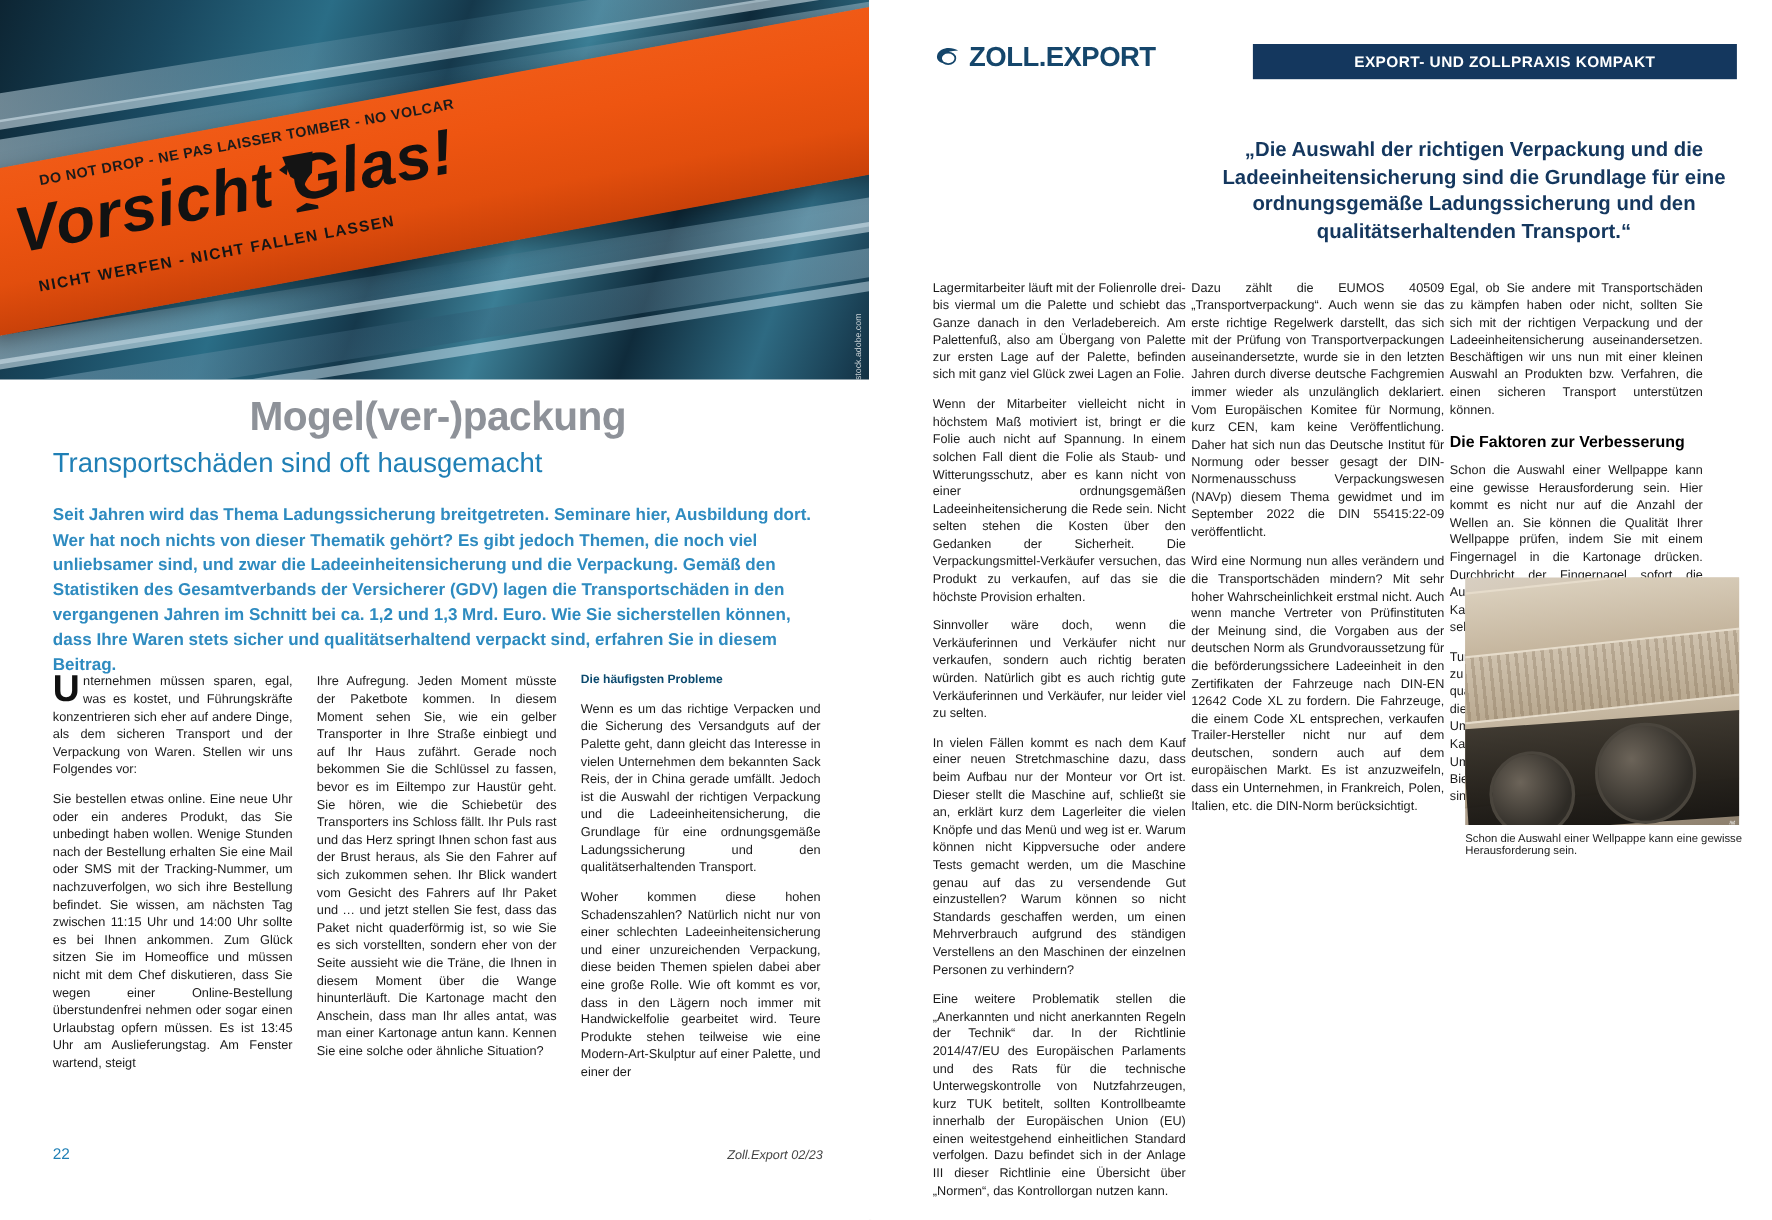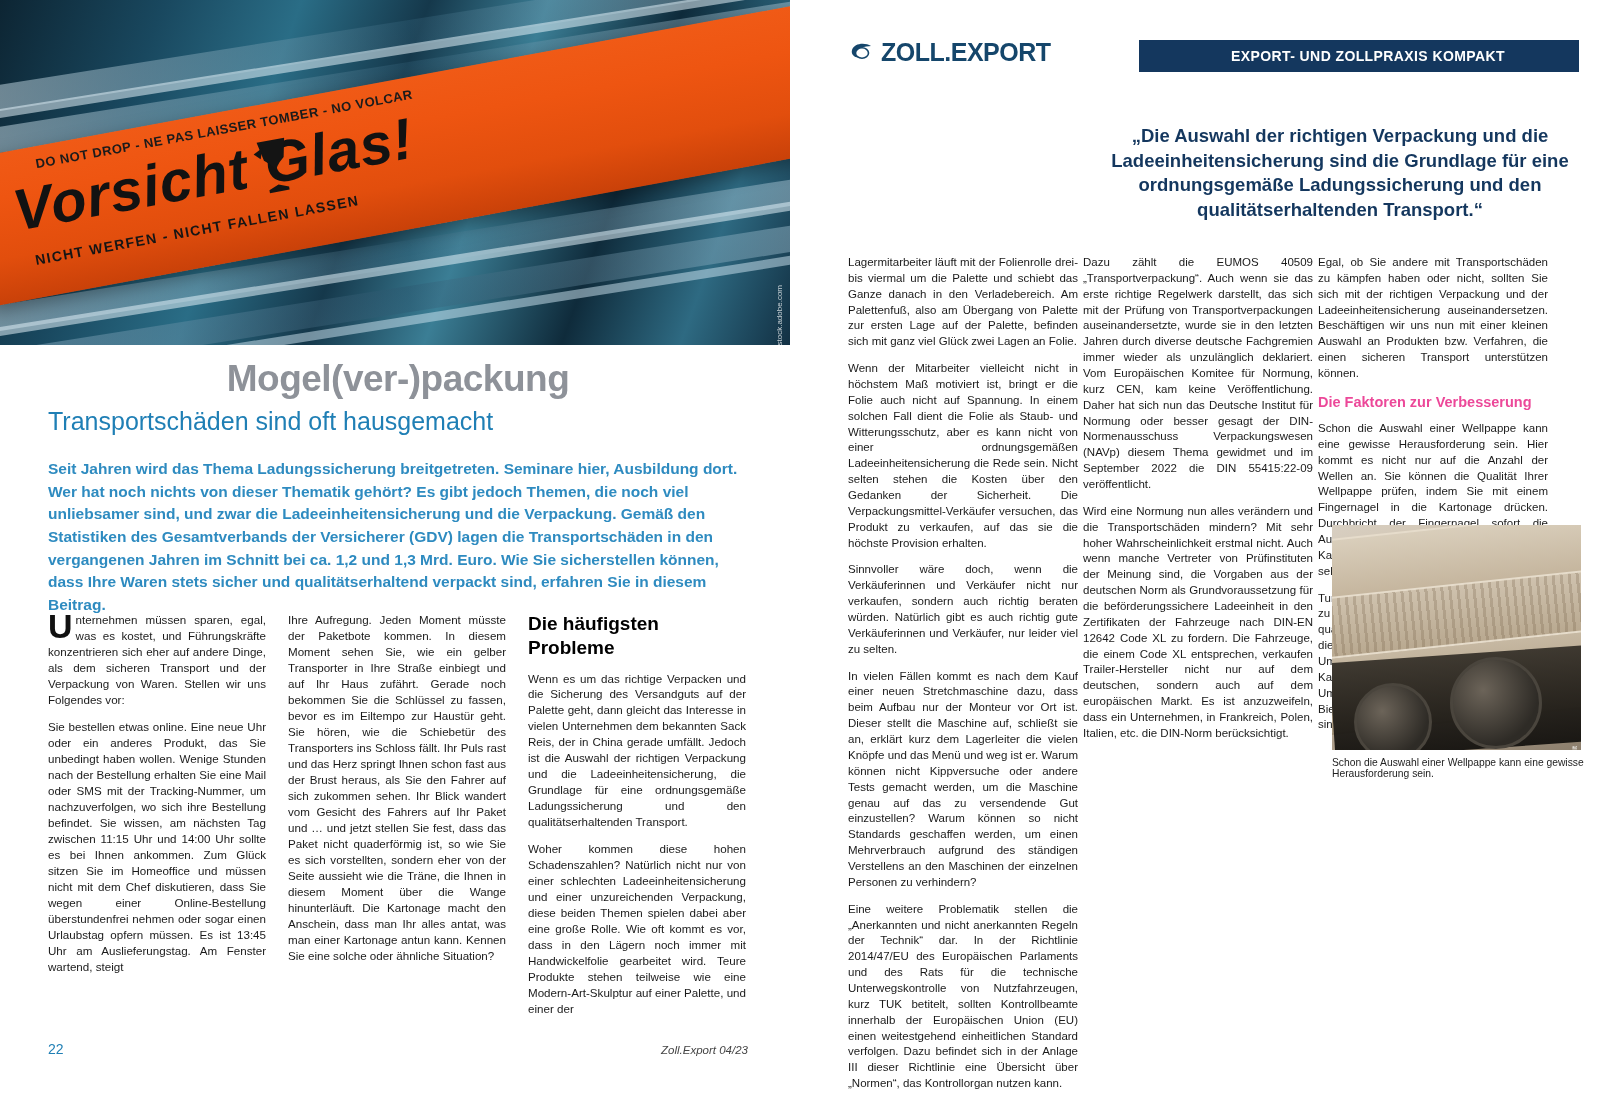--- a/index.html
+++ b/index.html
@@ -87,21 +87,21 @@
   .col { width: 218px; }
   .body-text {
     font-size: 11.6px; line-height: 1.38; color: #1a1a1a; text-align: justify;
     margin: 0 0 11px 0;
   }
   .dropcap::first-letter {
     float: left; font-size: 34px; line-height: 28px; font-weight: bold;
     padding-right: 3px; color: #111;
   }
   .sec-head {
-    font-size: 19px; font-weight: bold; color: #000000; margin: 0 0 11px 0;
+    font-size: 11px; font-weight: bold; color: #0c4a6e; margin: 0 0 11px 0;
     line-height: 1.25;
   }
   .footer-left {
     position: absolute; left: 48px; bottom: 52px; width: 700px;
     display: flex; justify-content: space-between; align-items: baseline;
   }
   .folio { font-size: 14px; color: #1f7fb5; }
   .issue { font-size: 11.5px; color: #444; font-style: italic; }
 
   
@@ -129,21 +129,21 @@
   .rp-cols {
     position: absolute; left: 56px; top: 255px; width: 733px;
     display: flex; gap: 5px;
   }
   .rcol { width: 230px; }
   .rbody {
     font-size: 11.5px; line-height: 1.38; color: #1a1a1a; text-align: justify;
     margin: 0 0 11px 0;
   }
   .rsec {
-    font-size: 14.5px; font-weight: bold; color: #ec4899;
+    font-size: 14.5px; font-weight: bold; color: #000000;
     margin: 4px 0 10px 0; line-height: 1.25;
   }
   .photo {
     position: absolute; left: 540px; top: 525px; width: 249px; height: 225px;
     overflow: hidden;
     background: linear-gradient(160deg,#d8cfc2 0%, #cdbfa8 30%, #b8a894 60%, #8c7f6d 100%);
   }
   .photo .board {
     position: absolute; left: -18px; top: 8px; width: 300px; height: 78px;
     background: linear-gradient(180deg,#d9cebb,#bfae95);
@@ -228,21 +228,21 @@
       </div>
       <div class="col">
         <h3 class="sec-head">Die häufigsten Probleme</h3>
         <p class="body-text">Wenn es um das richtige Verpacken und die Sicherung des Versandguts auf der Palette geht, dann gleicht das Interesse in vielen Unternehmen dem bekannten Sack Reis, der in China gerade umfällt. Jedoch ist die Auswahl der richtigen Verpackung und die Ladeeinheitensicherung, die Grundlage für eine ordnungsgemäße Ladungssicherung und den qualitätserhaltenden Transport.</p>
         <p class="body-text">Woher kommen diese hohen Schadenszahlen? Natürlich nicht nur von einer schlechten Ladeeinheitensicherung und einer unzureichenden Verpackung, diese beiden Themen spielen dabei aber eine große Rolle. Wie oft kommt es vor, dass in den Lägern noch immer mit Handwickelfolie gearbeitet wird. Teure Produkte stehen teilweise wie eine Modern-Art-Skulptur auf einer Palette, und einer der</p>
       </div>
     </div>
 
     <div class="footer-left">
       <div class="folio">22</div>
-      <div class="issue">Zoll.Export 04/23</div>
+      <div class="issue">Zoll.Export 02/23</div>
     </div>
   </div>
 
   <div class="gutter"></div>
 
   <div class="page page-right">
     <div class="rp">
 
       <div class="brand">
         <span class="brand-mark">

